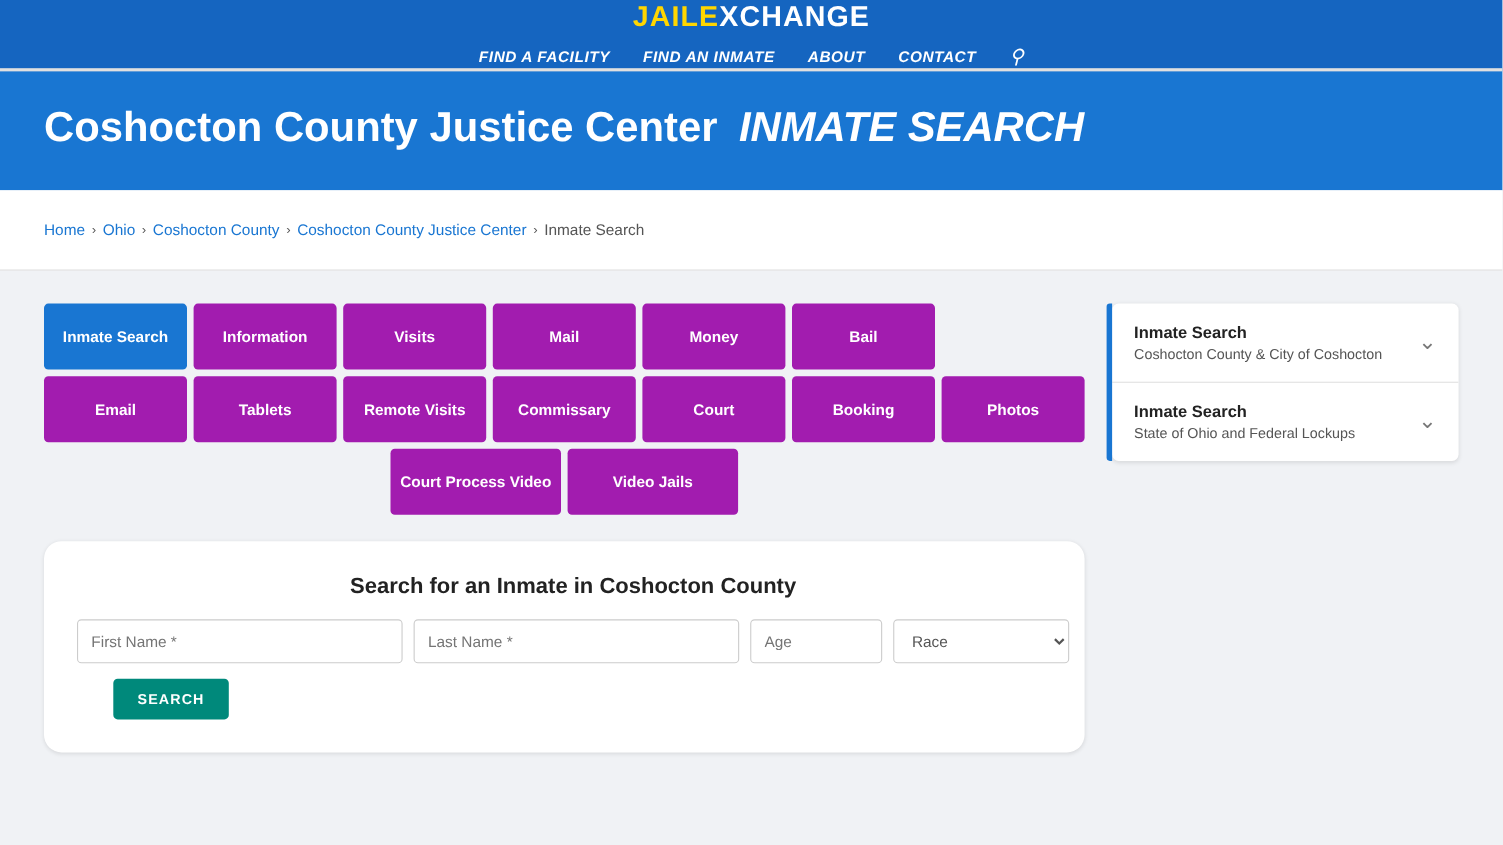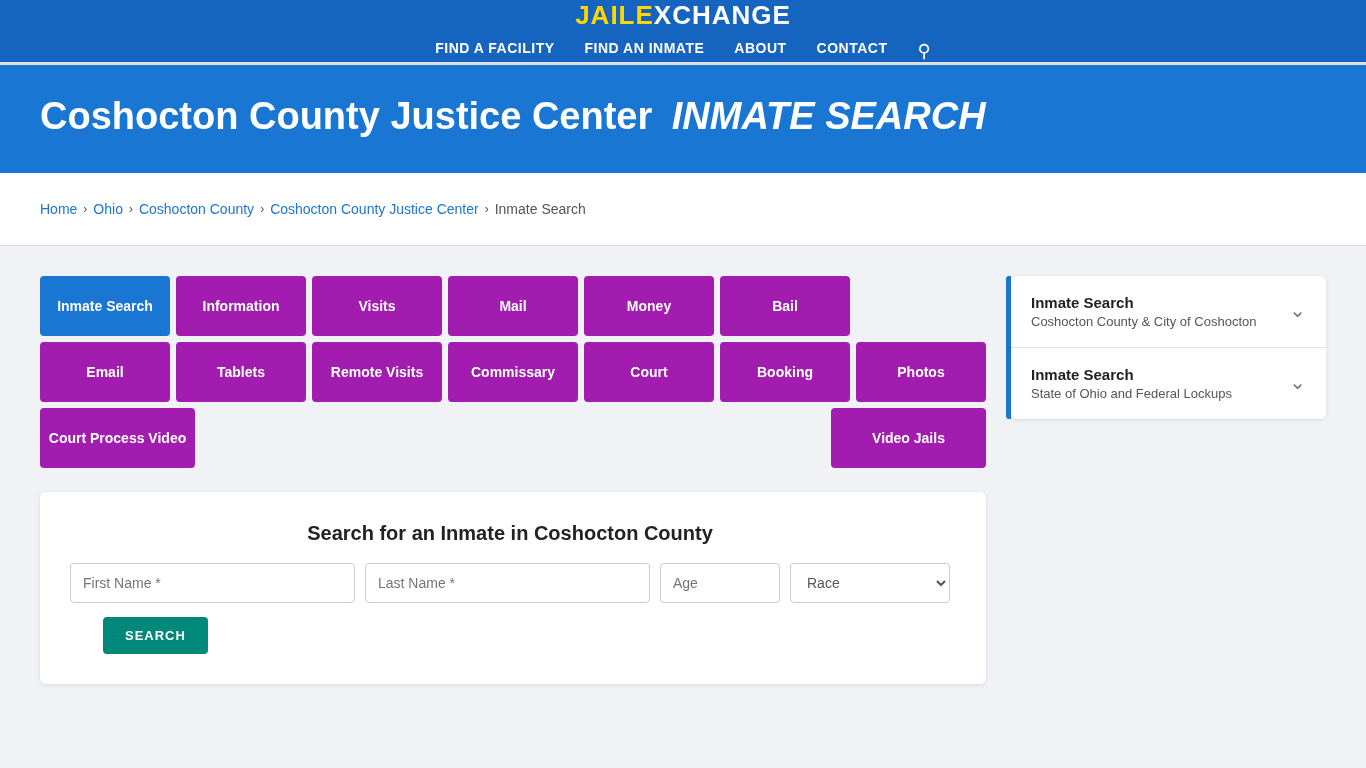--- a/index.html
+++ b/index.html
@@ -18,22 +18,23 @@
     }
     .logo {
       font-size: 26px;
       font-weight: 900;
       color: white;
       letter-spacing: 1px;
     }
     .logo span { color: #ffd600; }
     .nav-links {
       display: flex;
-      align-items: flex-start;
+      align-items: center;
       gap: 30px;
+      font-style: italic;
     }
     .nav-link {
       color: white;
       text-decoration: none;
       font-size: 14px;
       font-weight: 700;
       letter-spacing: 0.5px;
       cursor: pointer;
     }
     .nav-search {
@@ -109,33 +110,33 @@
       border-radius: 4px;
       cursor: pointer;
       text-align: center;
     }
     .tab-btn.active {
       background: #1976d2;
     }
     
     .btn-row3-wrapper {
       display: flex;
-      justify-content: space-between;
+      justify-content: center;
       gap: 6px;
       margin-bottom: 24px;
     }
     .btn-row3-wrapper .tab-btn {
       width: 155px;
     }
 
     
     .search-form {
       background: white;
-      border-radius: 6px;
-      padding: 30px 36px 30px 30px;
+      border-radius: 16px;
+      padding: 30px 14px 30px 30px;
       box-shadow: 0 1px 4px rgba(0,0,0,0.1);
     }
     .search-form h2 {
       text-align: center;
       font-size: 20px;
       font-weight: 700;
       margin-bottom: 18px;
       color: #222;
     }
     .form-row {

